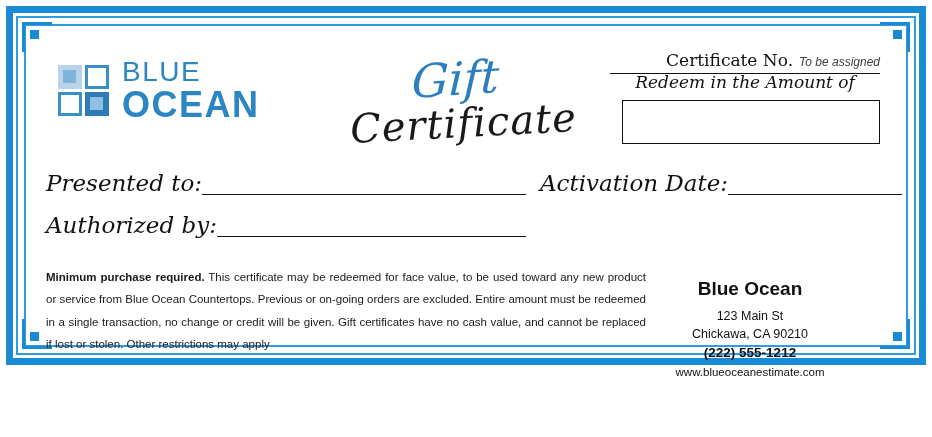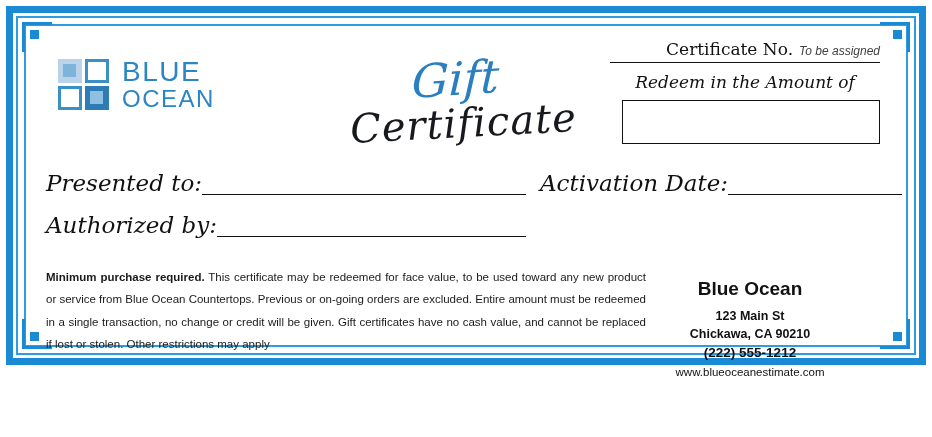--- a/index.html
+++ b/index.html
@@ -110,21 +110,21 @@
   .sq-inner-d { left: 32px; top: 32px; width: 13px; height: 13px; background: #8fc0e2; }
 
   .logo-text {
     line-height: 1.02;
     color: #2d86c4;
     font-family: "Liberation Sans", sans-serif;
     font-weight: 400;
     letter-spacing: 1.5px;
   }
   .logo-text .line1 { font-size: 28px; }
-  .logo-text .line2 { font-size: 24px; }
+  .logo-text .line2 { font-size: 36px; font-weight: bold; }
 
   
   .gift-title {
     position: absolute;
     left: 320px;
     top: 22px;
     width: 260px;
     height: 110px;
   }
   .gift-word {
@@ -146,21 +146,21 @@
     font-size: 40px;
     color: #17191c;
     letter-spacing: 1px;
     transform: rotate(-3deg);
   }
 
   
   .cert-no {
     position: absolute;
     right: 22px;
-    top: 9px;
+    top: 20px;
     width: 270px;
     display: flex;
     align-items: flex-end;
     justify-content: flex-end;
     border-bottom: 1.5px solid #111;
     padding-bottom: 3px;
   }
   .cert-no-label {
     font-family: "DejaVu Serif", serif;
     font-size: 17px;
@@ -252,21 +252,20 @@
   .company-name {
     font-family: "Liberation Sans", sans-serif;
     font-size: 19px;
     font-weight: bold;
     margin-bottom: 7px;
   }
   .company-line {
     font-family: "Liberation Sans", sans-serif;
     font-size: 12.5px;
     line-height: 1.45;
-    font-weight: bold;
   }
   .company-phone {
     font-family: "Liberation Sans", sans-serif;
     font-size: 13.5px;
     font-weight: bold;
     margin-top: 2px;
   }
   .company-web {
     font-family: "Liberation Sans", sans-serif;
     font-size: 11.5px;

